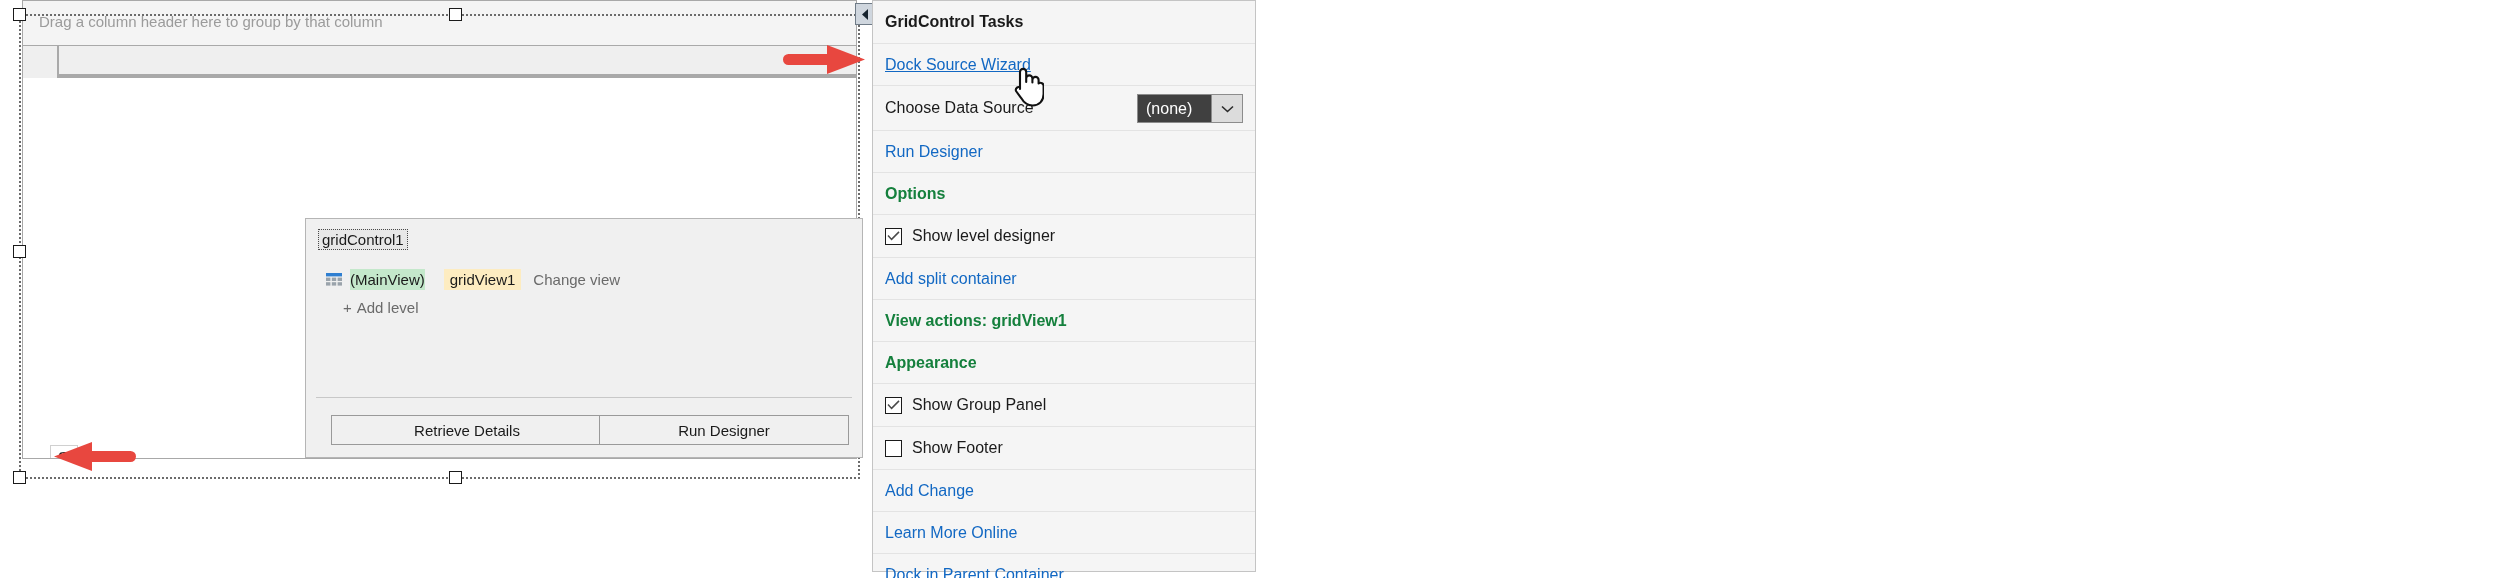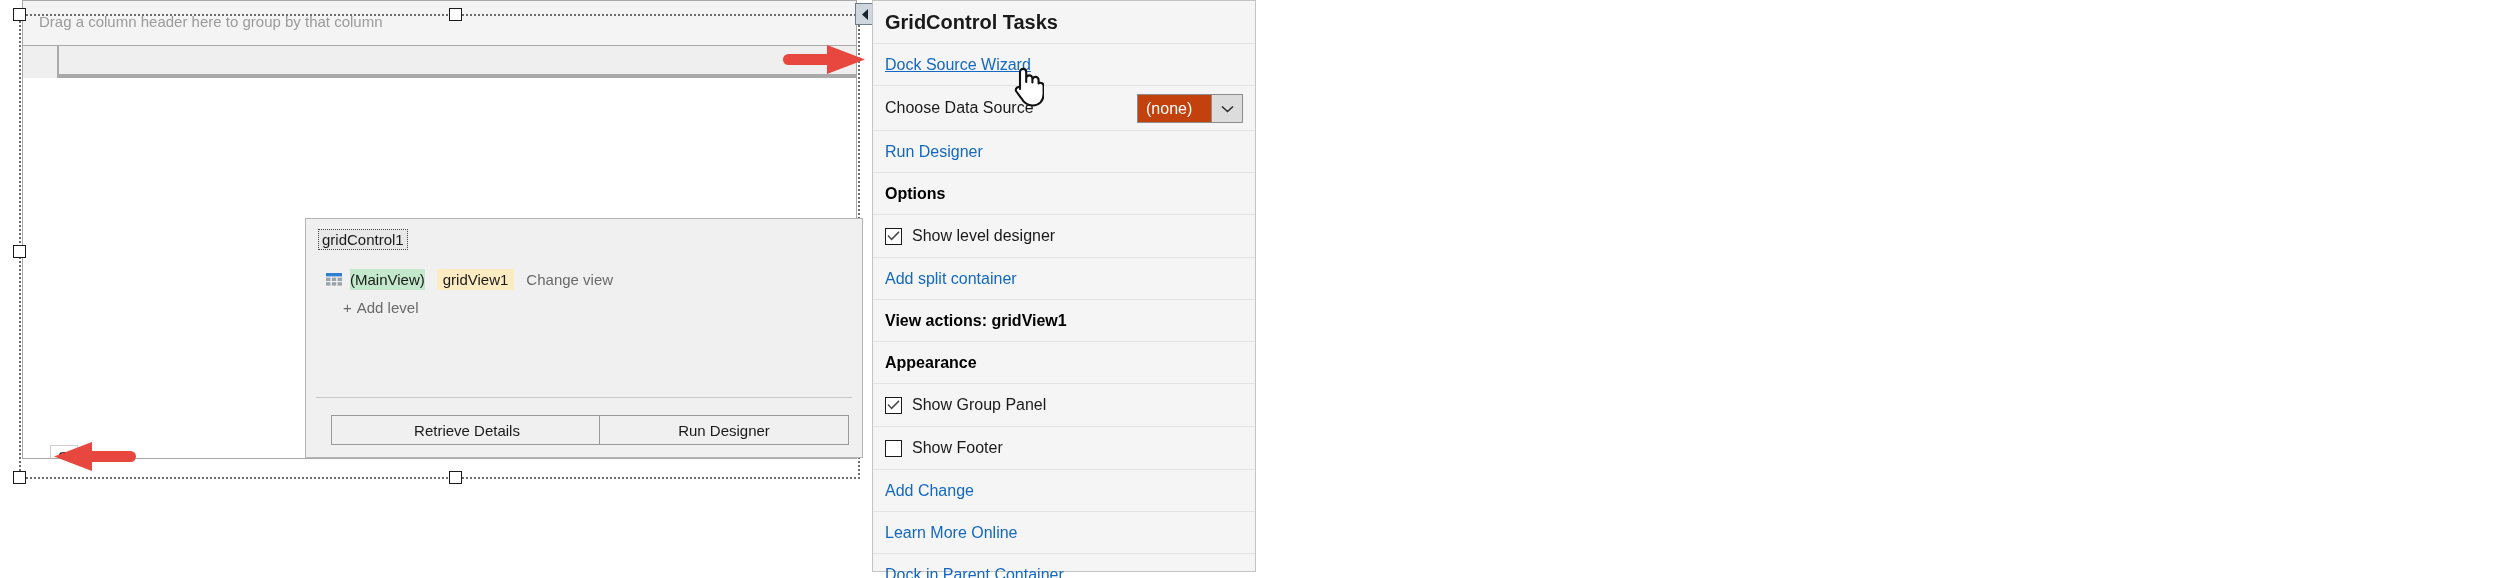--- a/index.html
+++ b/index.html
@@ -101,21 +101,21 @@
     font-size:15px;color:#1a1a1a;
     border:1.5px dotted #4a4a4a;padding:1px 3px;background:#e8e8e8;
     white-space:nowrap;
   }
   .ld-row{position:absolute;left:20px;top:50px;display:flex;align-items:center;gap:0;}
   .ld-gridicon{width:16px;height:13px;margin-right:8px;display:block;}
   .chip-green{
     background:#c4e8cb;padding:2px 0;font-size:15px;color:#1a1a1a;white-space:nowrap;
   }
   .chip-yellow{
-    background:#fdecc1;padding:2px 6px;font-size:15px;color:#1a1a1a;white-space:nowrap;margin-left:12px;
+    background:#fdecc1;padding:2px 6px;font-size:15px;color:#1a1a1a;white-space:nowrap;margin-left:19px;
   }
   .ld-change{
     margin-left:12px;font-size:15px;color:#6a6a6a;white-space:nowrap;
   }
   .ld-add{
     position:absolute;left:37px;top:80px;font-size:15px;color:#6a6a6a;white-space:nowrap;
   }
   .ld-plus{color:#6a6a6a;margin-right:5px;}
   .ld-sep{position:absolute;left:10px;right:10px;top:178px;height:1px;background:#c8c8c8;}
   .ld-btn{
@@ -135,37 +135,37 @@
     box-sizing:border-box;
     z-index:40;
   }
   .tp-row{
     position:relative;box-sizing:border-box;
     border-bottom:1px solid #e3e3e3;
     padding:0 12px;
     display:flex;align-items:center;
     white-space:nowrap;
   }
-  .tp-header{height:43px;font-weight:bold;font-size:20px;color:#1a1a1a;}
+  .tp-header{height:43px;font-weight:bold;font-size:16px;color:#1a1a1a;}
   .tp-link{font-size:16px;color:#1268c3;height:42px;cursor:pointer;}
   .tp-link.underline > span{text-decoration:underline;}
-  .tp-section{height:42px;font-weight:bold;font-size:16px;color:#000000;}
+  .tp-section{height:42px;font-weight:bold;font-size:16px;color:#15803d;}
   .tp-choose{height:45px;font-size:16px;color:#1a1a1a;}
   .tp-check{height:43px;font-size:16px;color:#1a1a1a;display:flex;align-items:center;gap:10px;}
   .cbox{
     width:17px;height:17px;border:1.6px solid #1a1a1a;background:#ffffff;
     box-sizing:border-box;display:flex;align-items:center;justify-content:center;flex:0 0 auto;
   }
   .cbox svg{display:block;}
   .combo{
     position:absolute;right:12px;top:8px;width:106px;height:29px;
     display:flex;border:1px solid #8c8c8c;box-sizing:border-box;background:#ffffff;
   }
   .combo-val{
-    flex:1;background:#c2410c;color:#ffffff;font-size:16px;
+    flex:1;background:#404040;color:#ffffff;font-size:16px;
     display:flex;align-items:center;padding-left:8px;box-sizing:border-box;
   }
   .combo-btn{
     width:31px;background:#dcdcdc;border-left:1px solid #8c8c8c;
     display:flex;align-items:center;justify-content:center;box-sizing:border-box;
   }
 
   
   .arrow{position:absolute;z-index:60;}
   .arrow-a{left:783px;top:45px;}

